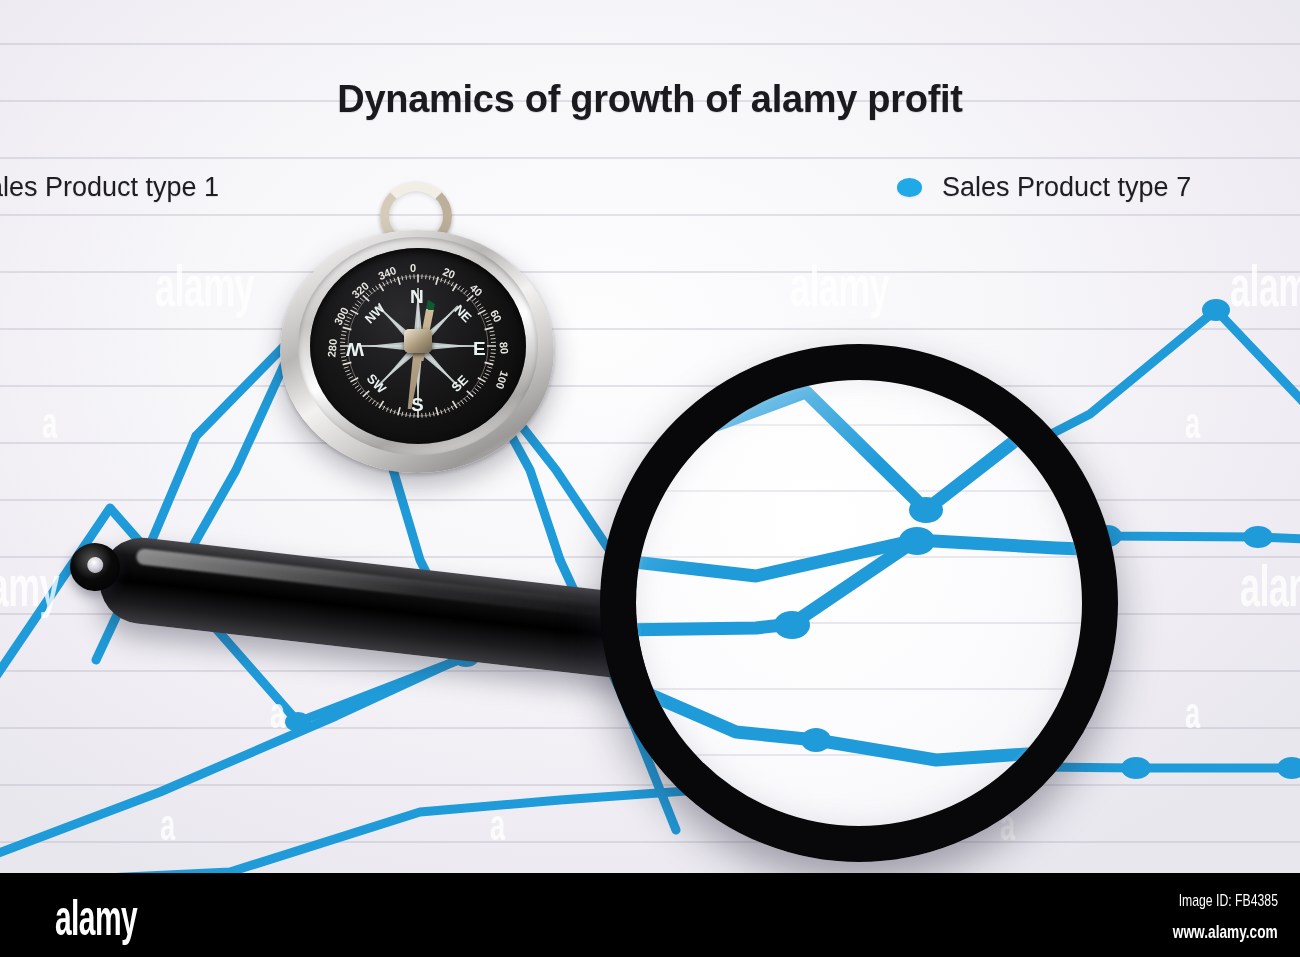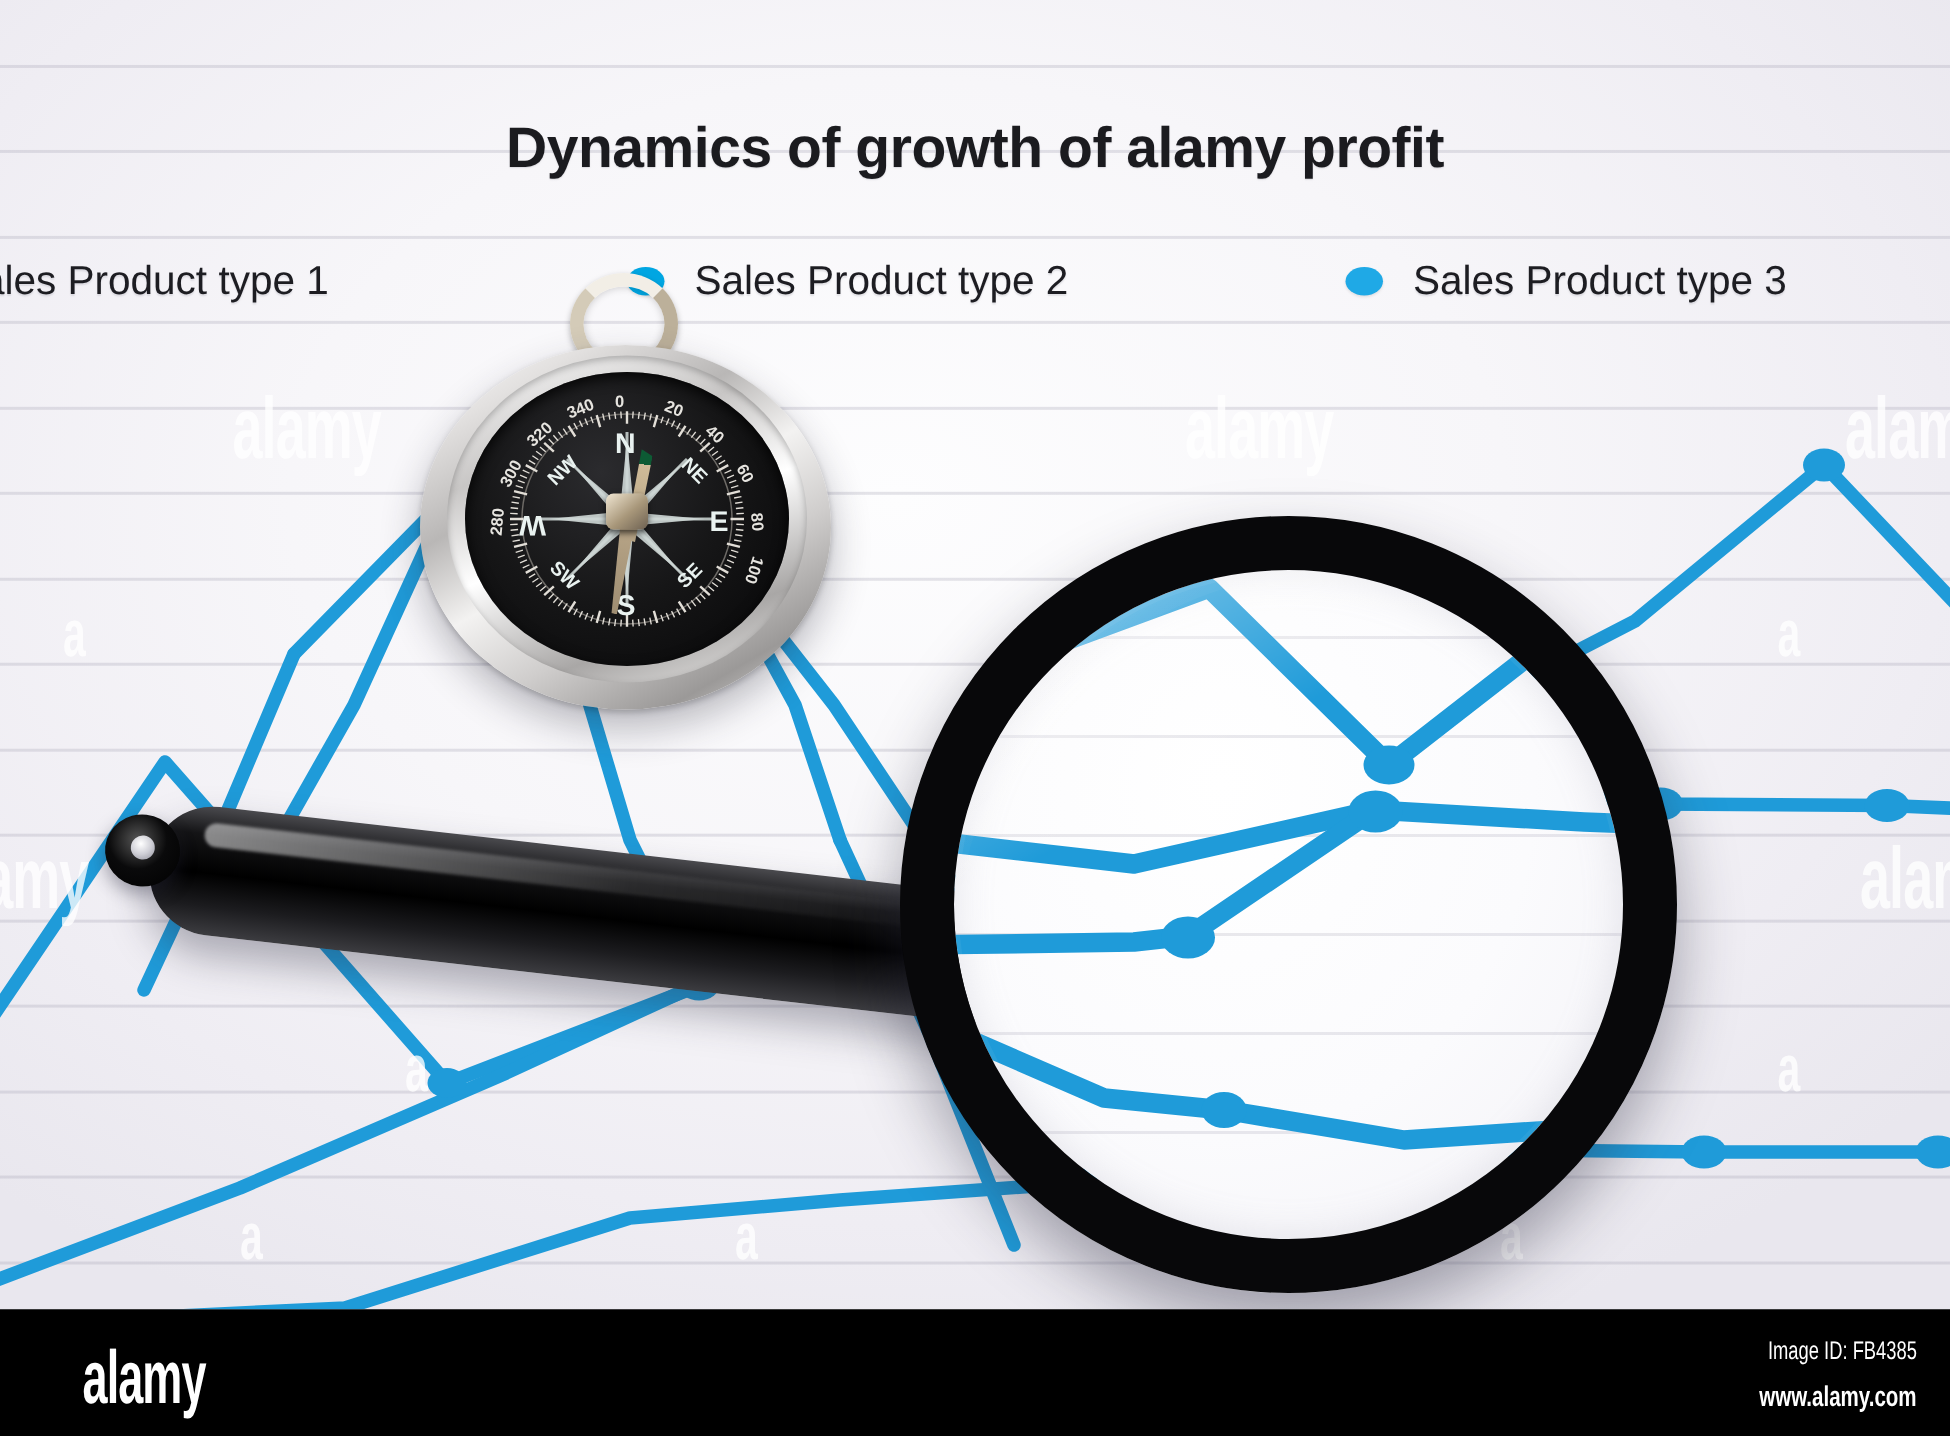--- a/index.html
+++ b/index.html
@@ -281,27 +281,23 @@
     <div class="wm small" style="left:490px; top:800px;">a</div>
     <div class="wm small" style="left:1000px;top:800px;">a</div>
 
     <div id="chart-title">Dynamics of growth of alamy profit</div>
 
     <div class="legend-row">
       <div class="legend-item" id="legend-1">
 
         <span class="lbl">ales Product type 1</span>
       </div>
-      <div class="legend-item" id="legend-2">
-        <span class="legend-dot" style="background:#00a6e2"></span>
-        <span class="lbl">Sales Product type 2</span>
-      </div>
       <div class="legend-item" id="legend-3">
         <span class="legend-dot" style="background:#1fa9e6"></span>
-        <span class="lbl">Sales Product type 3</span>
+        <span class="lbl">Sales Product type 7</span>
       </div>
     </div>
 
     <div id="compass">
       <div id="compass-bail"></div>
       <div id="compass-bail-stem"></div>
       <div id="compass-body">
         <div id="compass-bezel">
           <div id="compass-face">
 

